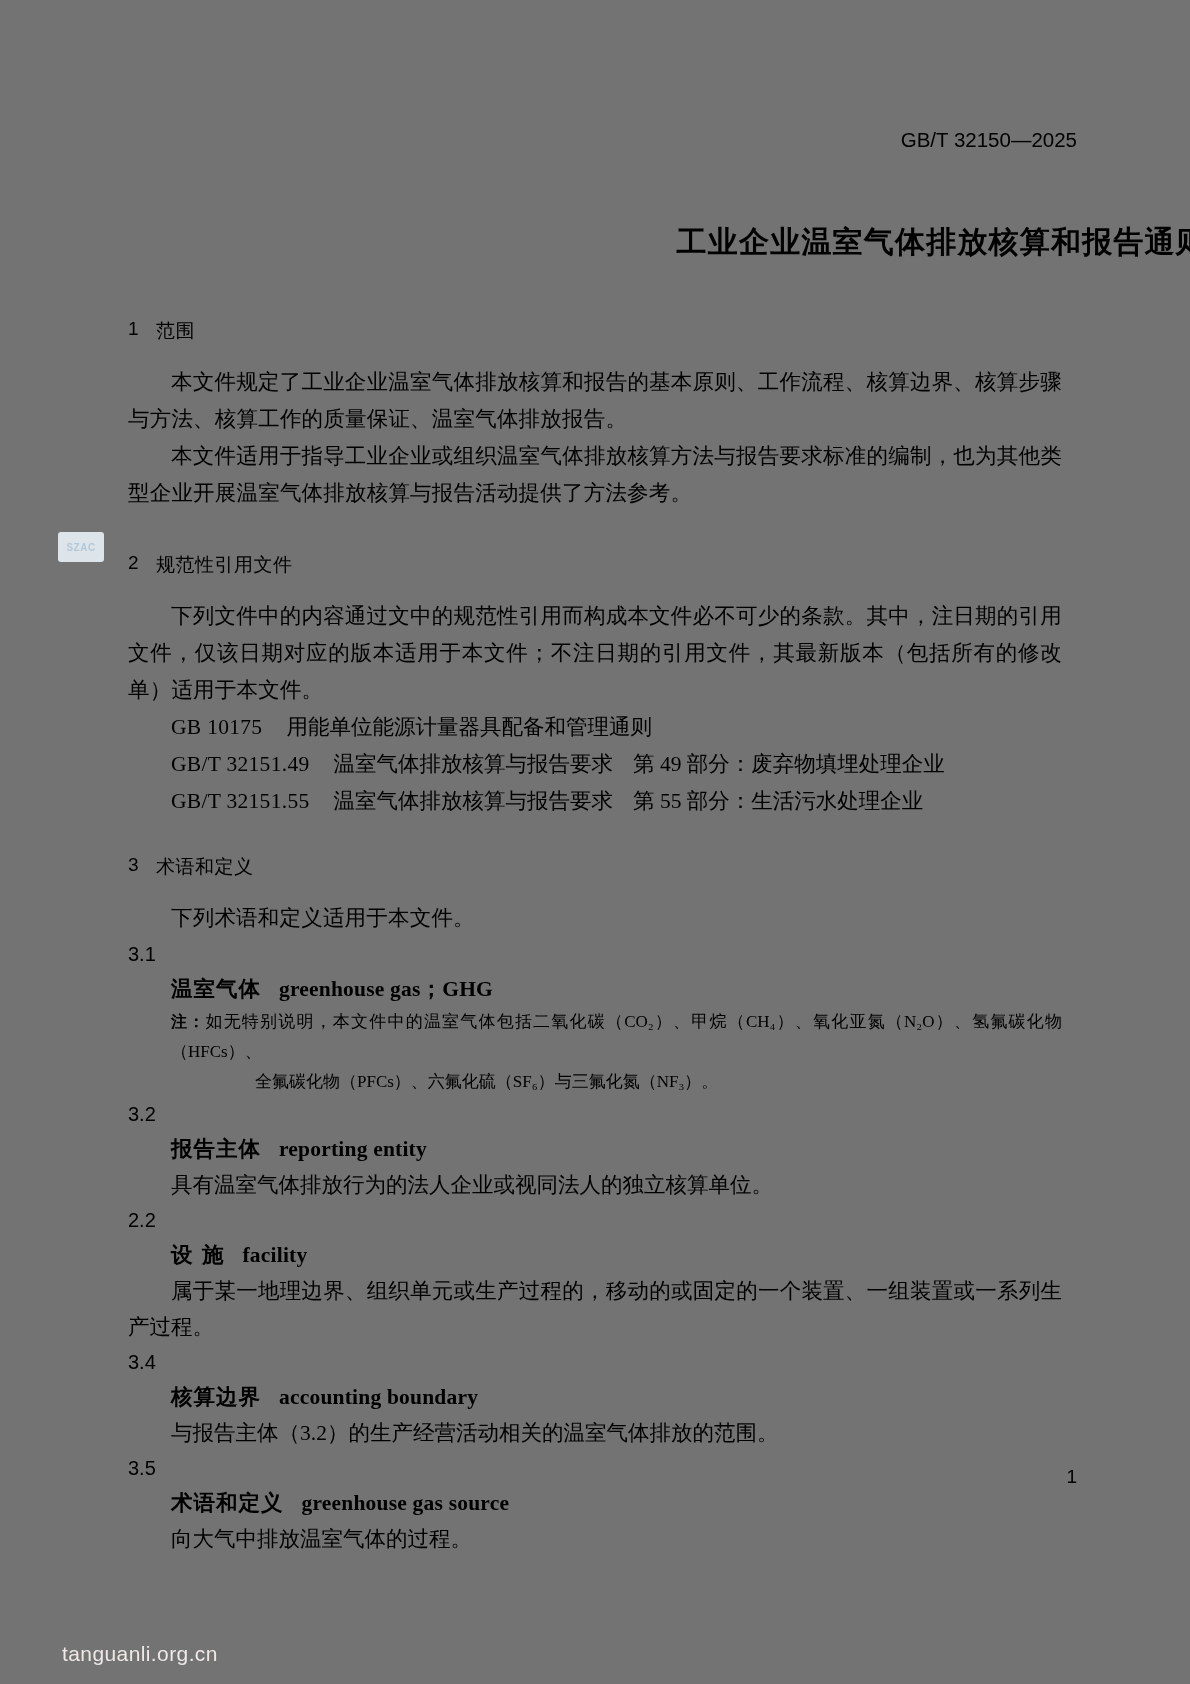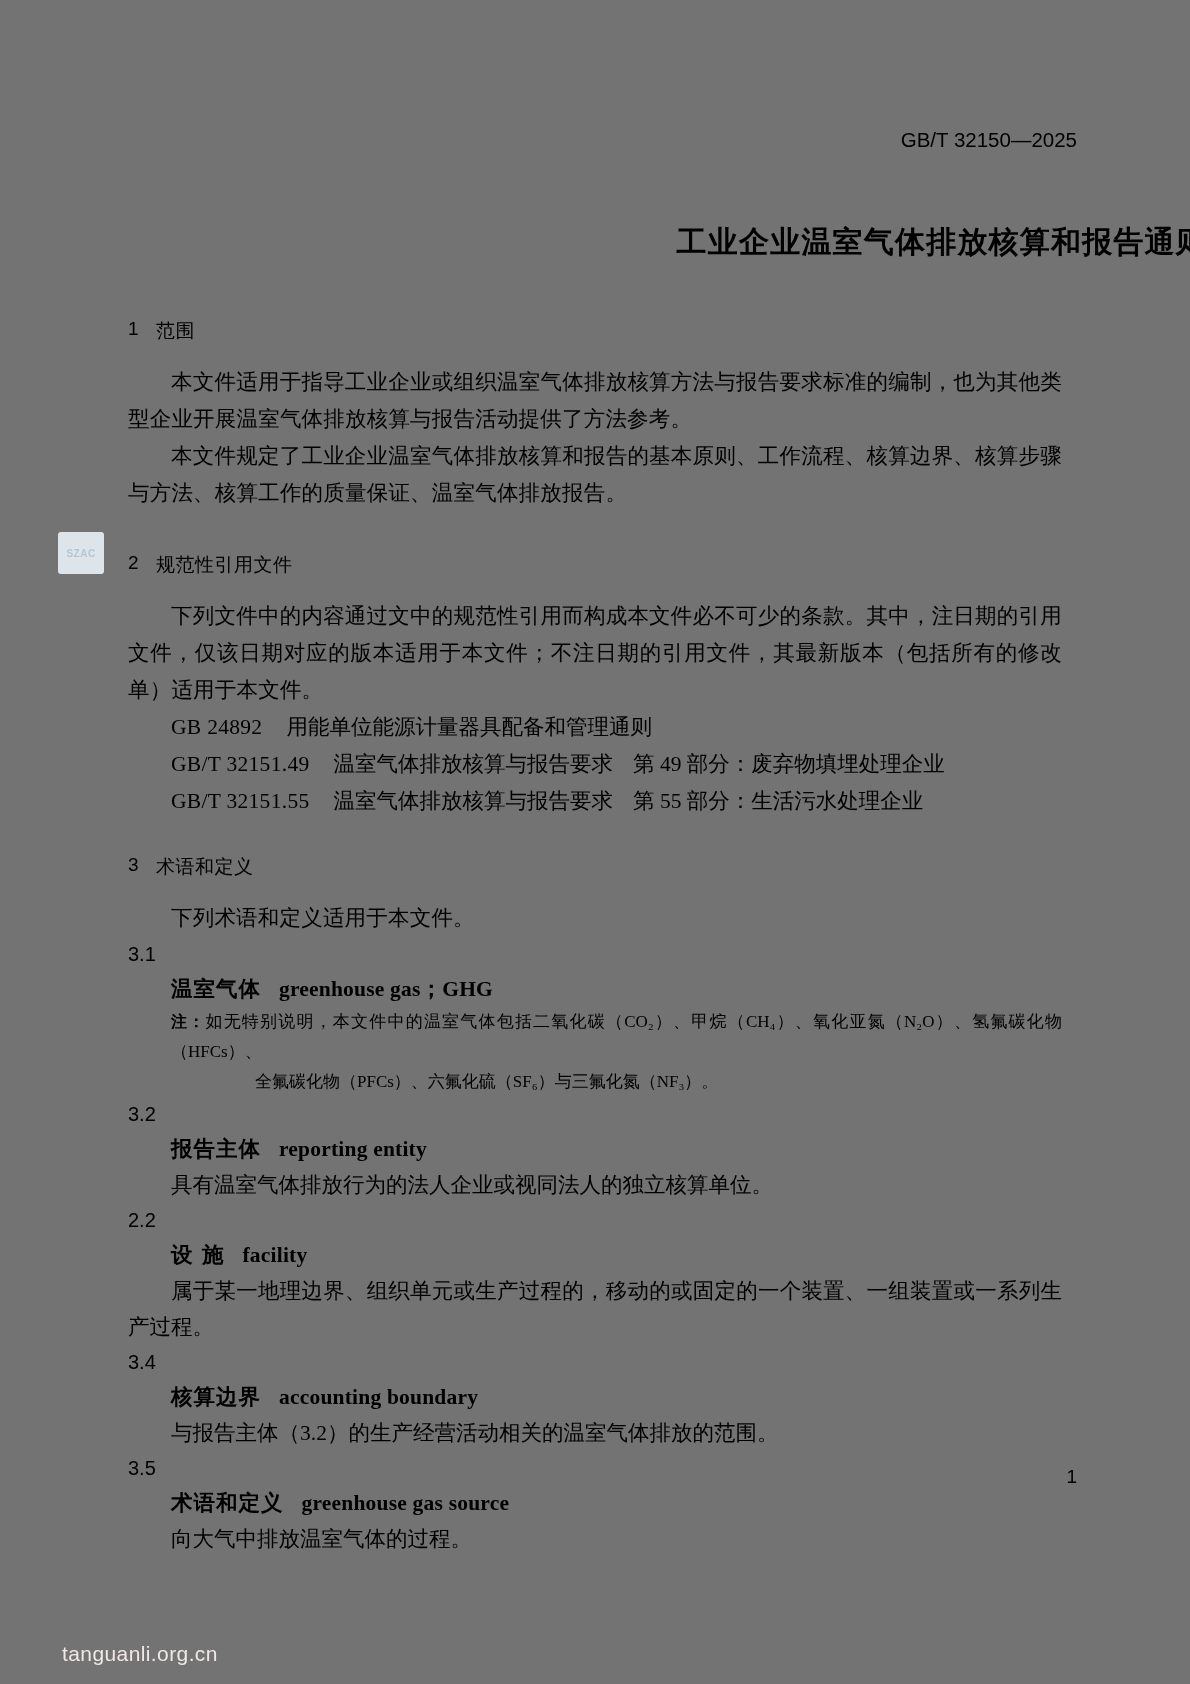--- a/index.html
+++ b/index.html
@@ -152,21 +152,21 @@
     font-family: "Liberation Sans", sans-serif;
     font-size: 19px;
   }
 
   
   .side-watermark {
     position: absolute;
     left: 58px;
     top: 532px;
     width: 46px;
-    height: 42px;
+    height: 30px;
     background: #e8eff5;
     border-radius: 3px;
     display: flex;
     align-items: center;
     justify-content: center;
     opacity: 0.92;
   }
   .side-watermark span {
     font-family: "Liberation Sans", sans-serif;
     font-size: 10px;
@@ -199,34 +199,34 @@
   </div>
 
   <div class="doc-title">工业企业温室气体排放核算和报告通则</div>
 
   <div class="body-col">
 
     <div class="clause-head">
       <span class="num">1</span>
       <span class="txt">范围</span>
     </div>
+    <p class="para">本文件规定了工业企业温室气体排放核算和报告的基本原则、工作流程、核算边界、核算步骤与方法、核算工作的质量保证、温室气体排放报告。</p>
     <p class="para">本文件适用于指导工业企业或组织温室气体排放核算方法与报告要求标准的编制，也为其他类型企业开展温室气体排放核算与报告活动提供了方法参考。</p>
-    <p class="para">本文件规定了工业企业温室气体排放核算和报告的基本原则、工作流程、核算边界、核算步骤与方法、核算工作的质量保证、温室气体排放报告。</p>
 
     <div class="gap-xl"></div>
 
     <div class="clause-head">
       <span class="num">2</span>
       <span class="txt">规范性引用文件</span>
     </div>
     <p class="para">下列文件中的内容通过文中的规范性引用而构成本文件必不可少的条款。其中，注日期的引用文件，仅该日期对应的版本适用于本文件；不注日期的引用文件，其最新版本（包括所有的修改单）适用于本文件。</p>
 
     <div class="ref-list">
       <div class="ref-item">
-        <span class="ref-id">GB 24892</span><span class="ref-sp-a"></span><span>用能单位能源计量器具配备和管理通则</span>
+        <span class="ref-id">GB 10175</span><span class="ref-sp-a"></span><span>用能单位能源计量器具配备和管理通则</span>
       </div>
       <div class="ref-item">
         <span class="ref-id">GB/T 32151.49</span><span class="ref-sp-a"></span><span>温室气体排放核算与报告要求</span><span class="ref-sp-b"></span><span>第 49 部分：废弃物填埋处理企业</span>
       </div>
       <div class="ref-item">
         <span class="ref-id">GB/T 32151.55</span><span class="ref-sp-a"></span><span>温室气体排放核算与报告要求</span><span class="ref-sp-b"></span><span>第 55 部分：生活污水处理企业</span>
       </div>
     </div>
 
     <div class="gap-l"></div>

